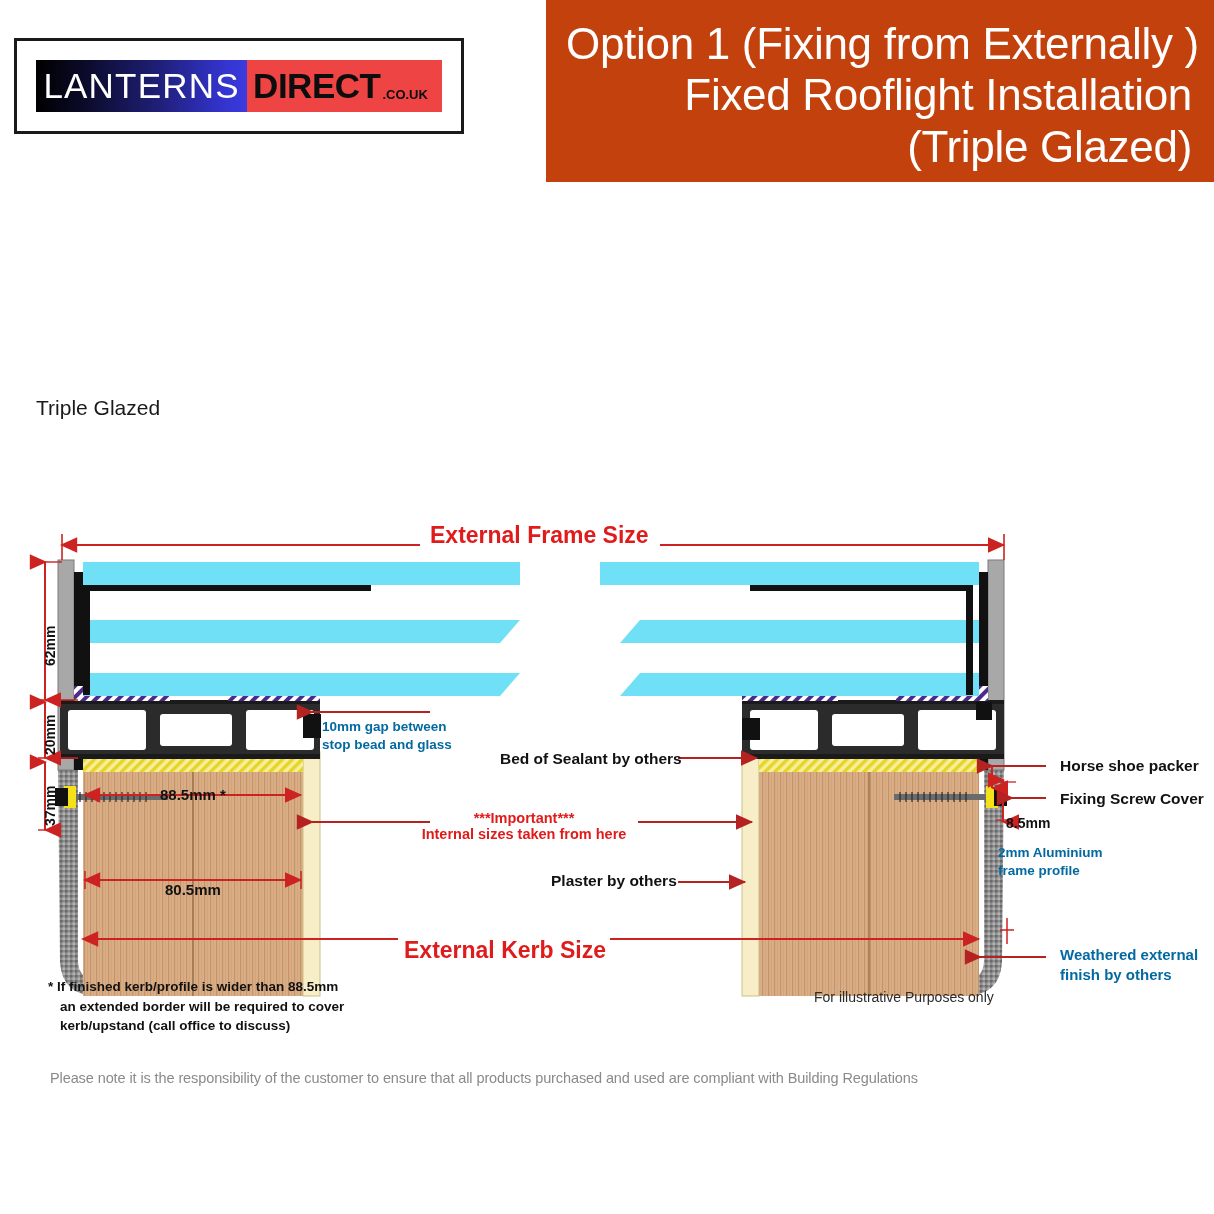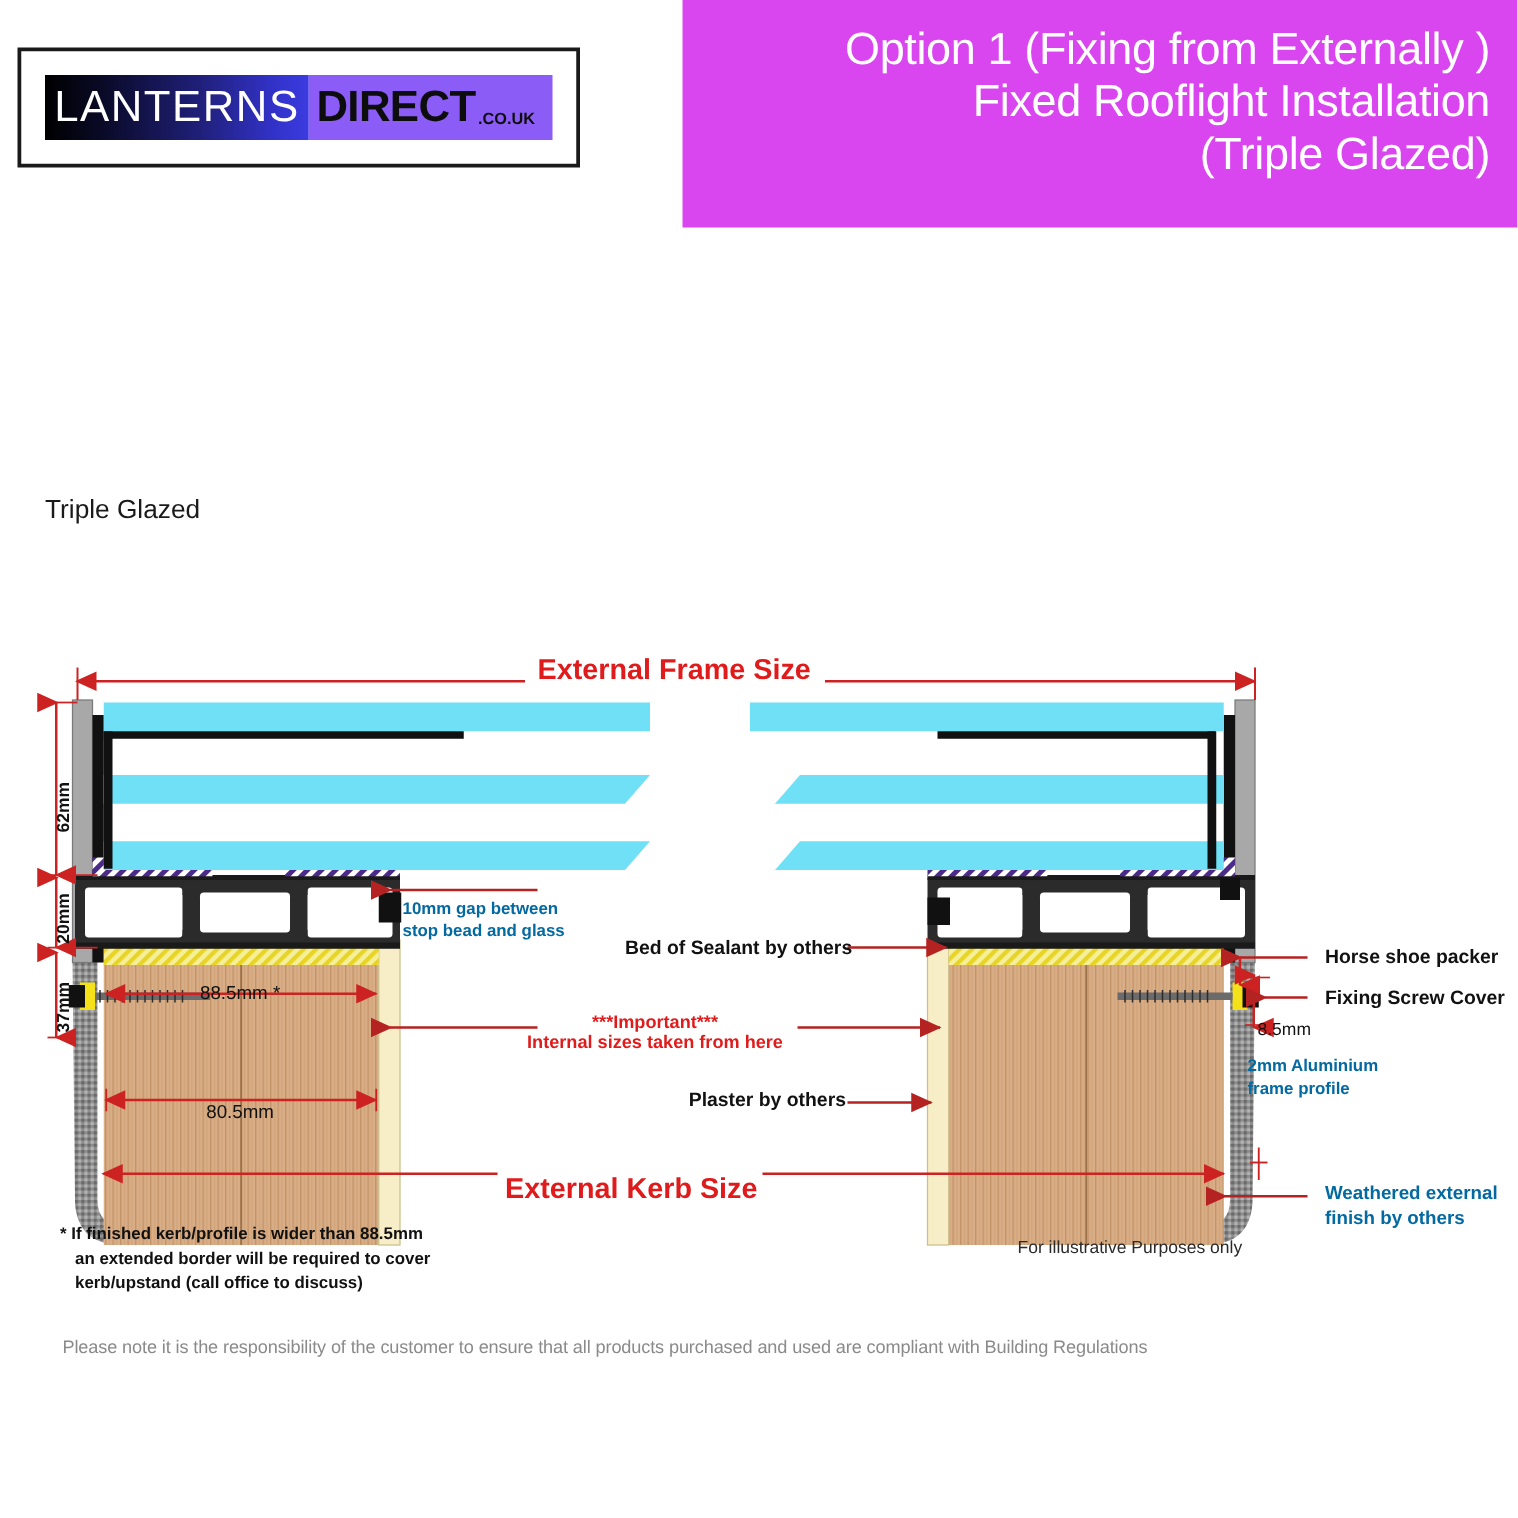--- a/index.html
+++ b/index.html
@@ -23,39 +23,39 @@
   .logo-left {
     width: 52%;
     background: linear-gradient(90deg, #000000 0%, #0a0a28 22%, #1f1f78 58%, #3333cc 88%, #3b3be0 100%);
     display: flex; align-items: center; justify-content: center;
   }
   .logo-left span {
     color: #ffffff; font-size: 35px; font-weight: 400; letter-spacing: 1.2px;
     font-family: "Liberation Sans", sans-serif;
   }
   .logo-right {
-    flex: 1; background: #8b5cf6; display: flex; align-items: center; justify-content: flex-start;
+    flex: 1; background: #ef4444; display: flex; align-items: center; justify-content: flex-start;
     padding-left: 6px;
   }
   .logo-right .direct {
     color: #0d0d0d; font-size: 35px; font-weight: bold; letter-spacing: -0.5px;
     font-family: "Liberation Sans", sans-serif;
   }
   .logo-right .couk {
     color: #0d0d0d; font-size: 13px; font-weight: bold; letter-spacing: 0px;
     align-self: flex-end; padding-bottom: 10px; margin-left: 2px;
   }
 
   .banner {
     position: absolute; left: 546px; top: 0px; width: 668px; height: 182px;
-    background: #d946ef;
+    background: #c2410c;
     color: #ffffff;
     text-align: right;
     padding: 18px 22px 10px 20px;
-    font-size: 36px; line-height: 1.17; font-weight: 400;
+    font-size: 44px; line-height: 1.17; font-weight: 400;
     font-family: "Liberation Sans", sans-serif;
     letter-spacing: -0.3px;
   }
   .banner div { white-space: nowrap; }
 
   
   .doc-title {
     position: absolute; left: 36px; top: 342px;
     font-size: 25px; font-weight: bold; color: #0f0f0f;
     letter-spacing: -0.2px;
@@ -77,21 +77,21 @@
 
   
   #diagram { position: absolute; left: 0; top: 0; width: 1214px; height: 1214px; }
 
   
   .lbl { position: absolute; font-family: "Liberation Sans", sans-serif; }
   .lbl-red-big { color: #e01b1b; font-weight: bold; font-size: 23px; }
   .lbl-red-sm  { color: #e01b1b; font-weight: bold; font-size: 14.5px; }
   .lbl-blk-b   { color: #111; font-weight: bold; font-size: 15.5px; }
   .lbl-blk-sm  { color: #0369a1; font-weight: bold; font-size: 13.5px; line-height: 1.35; }
-  .lbl-dim     { color: #111; font-weight: normal; font-size: 15px; }
+  .lbl-dim     { color: #111; font-weight: bold; font-size: 15px; }
   .lbl-vert {
     color: #111; font-weight: bold; font-size: 14px;
     transform: rotate(-90deg); transform-origin: left top; white-space: nowrap;
   }
   .lbl-note { color:#111; font-weight:bold; font-size:13.5px; line-height:1.45; }
 </style>
 </head>
 <body>
 
 <div id="page">

